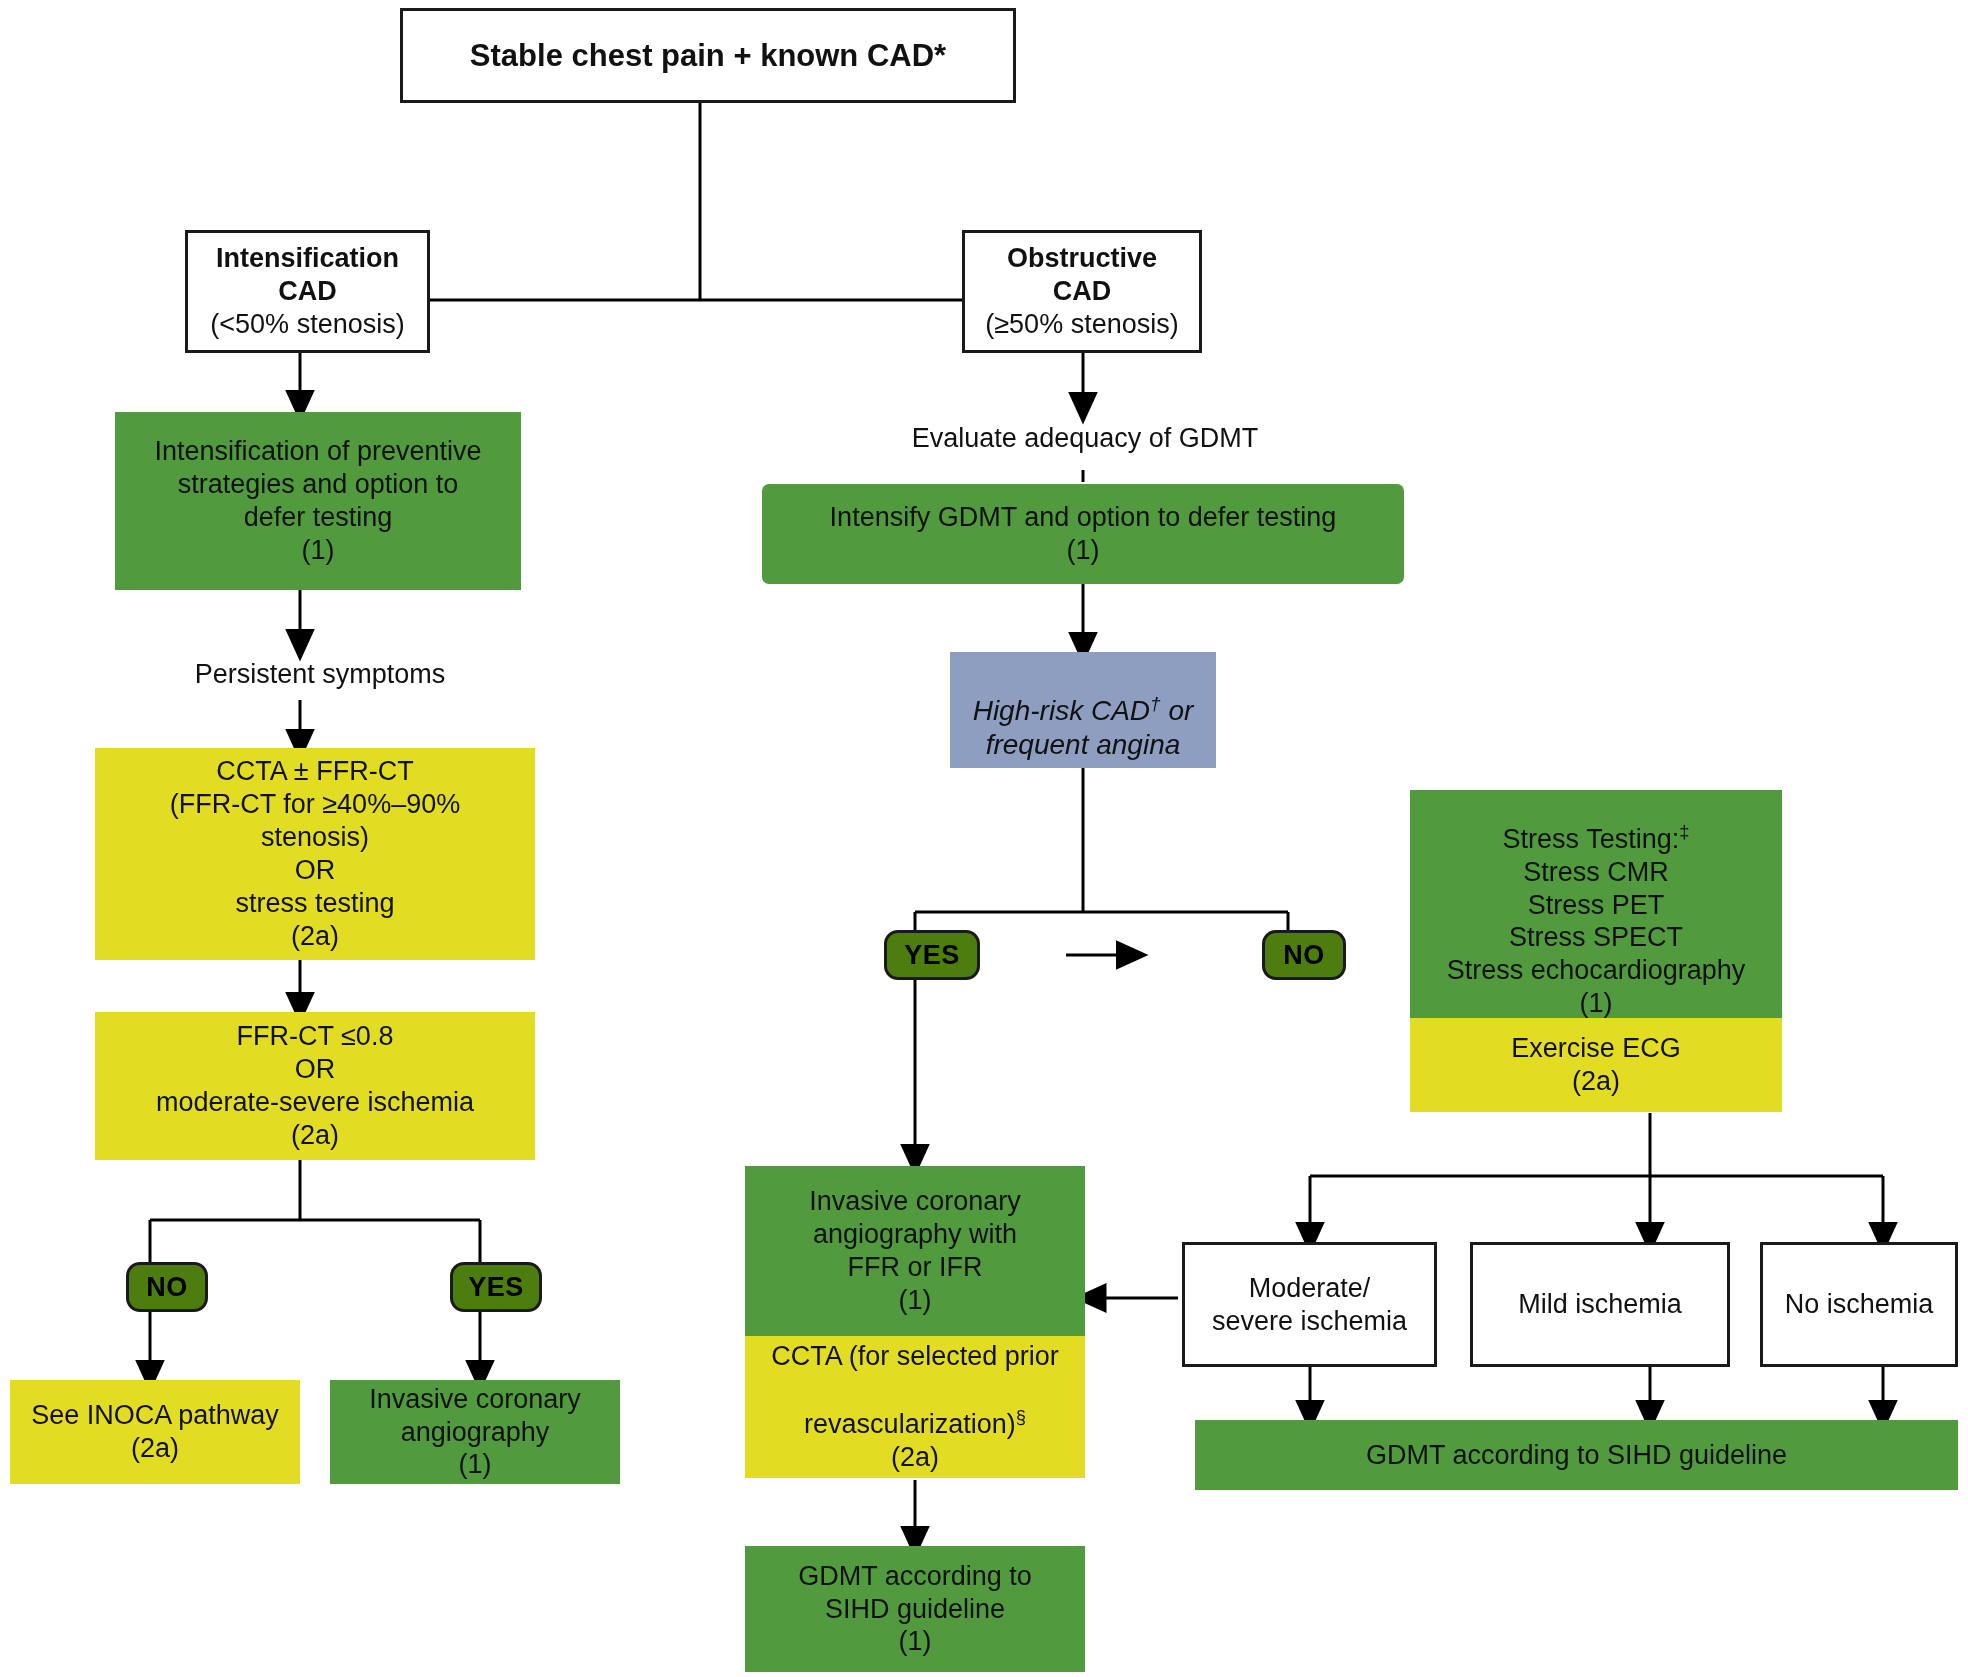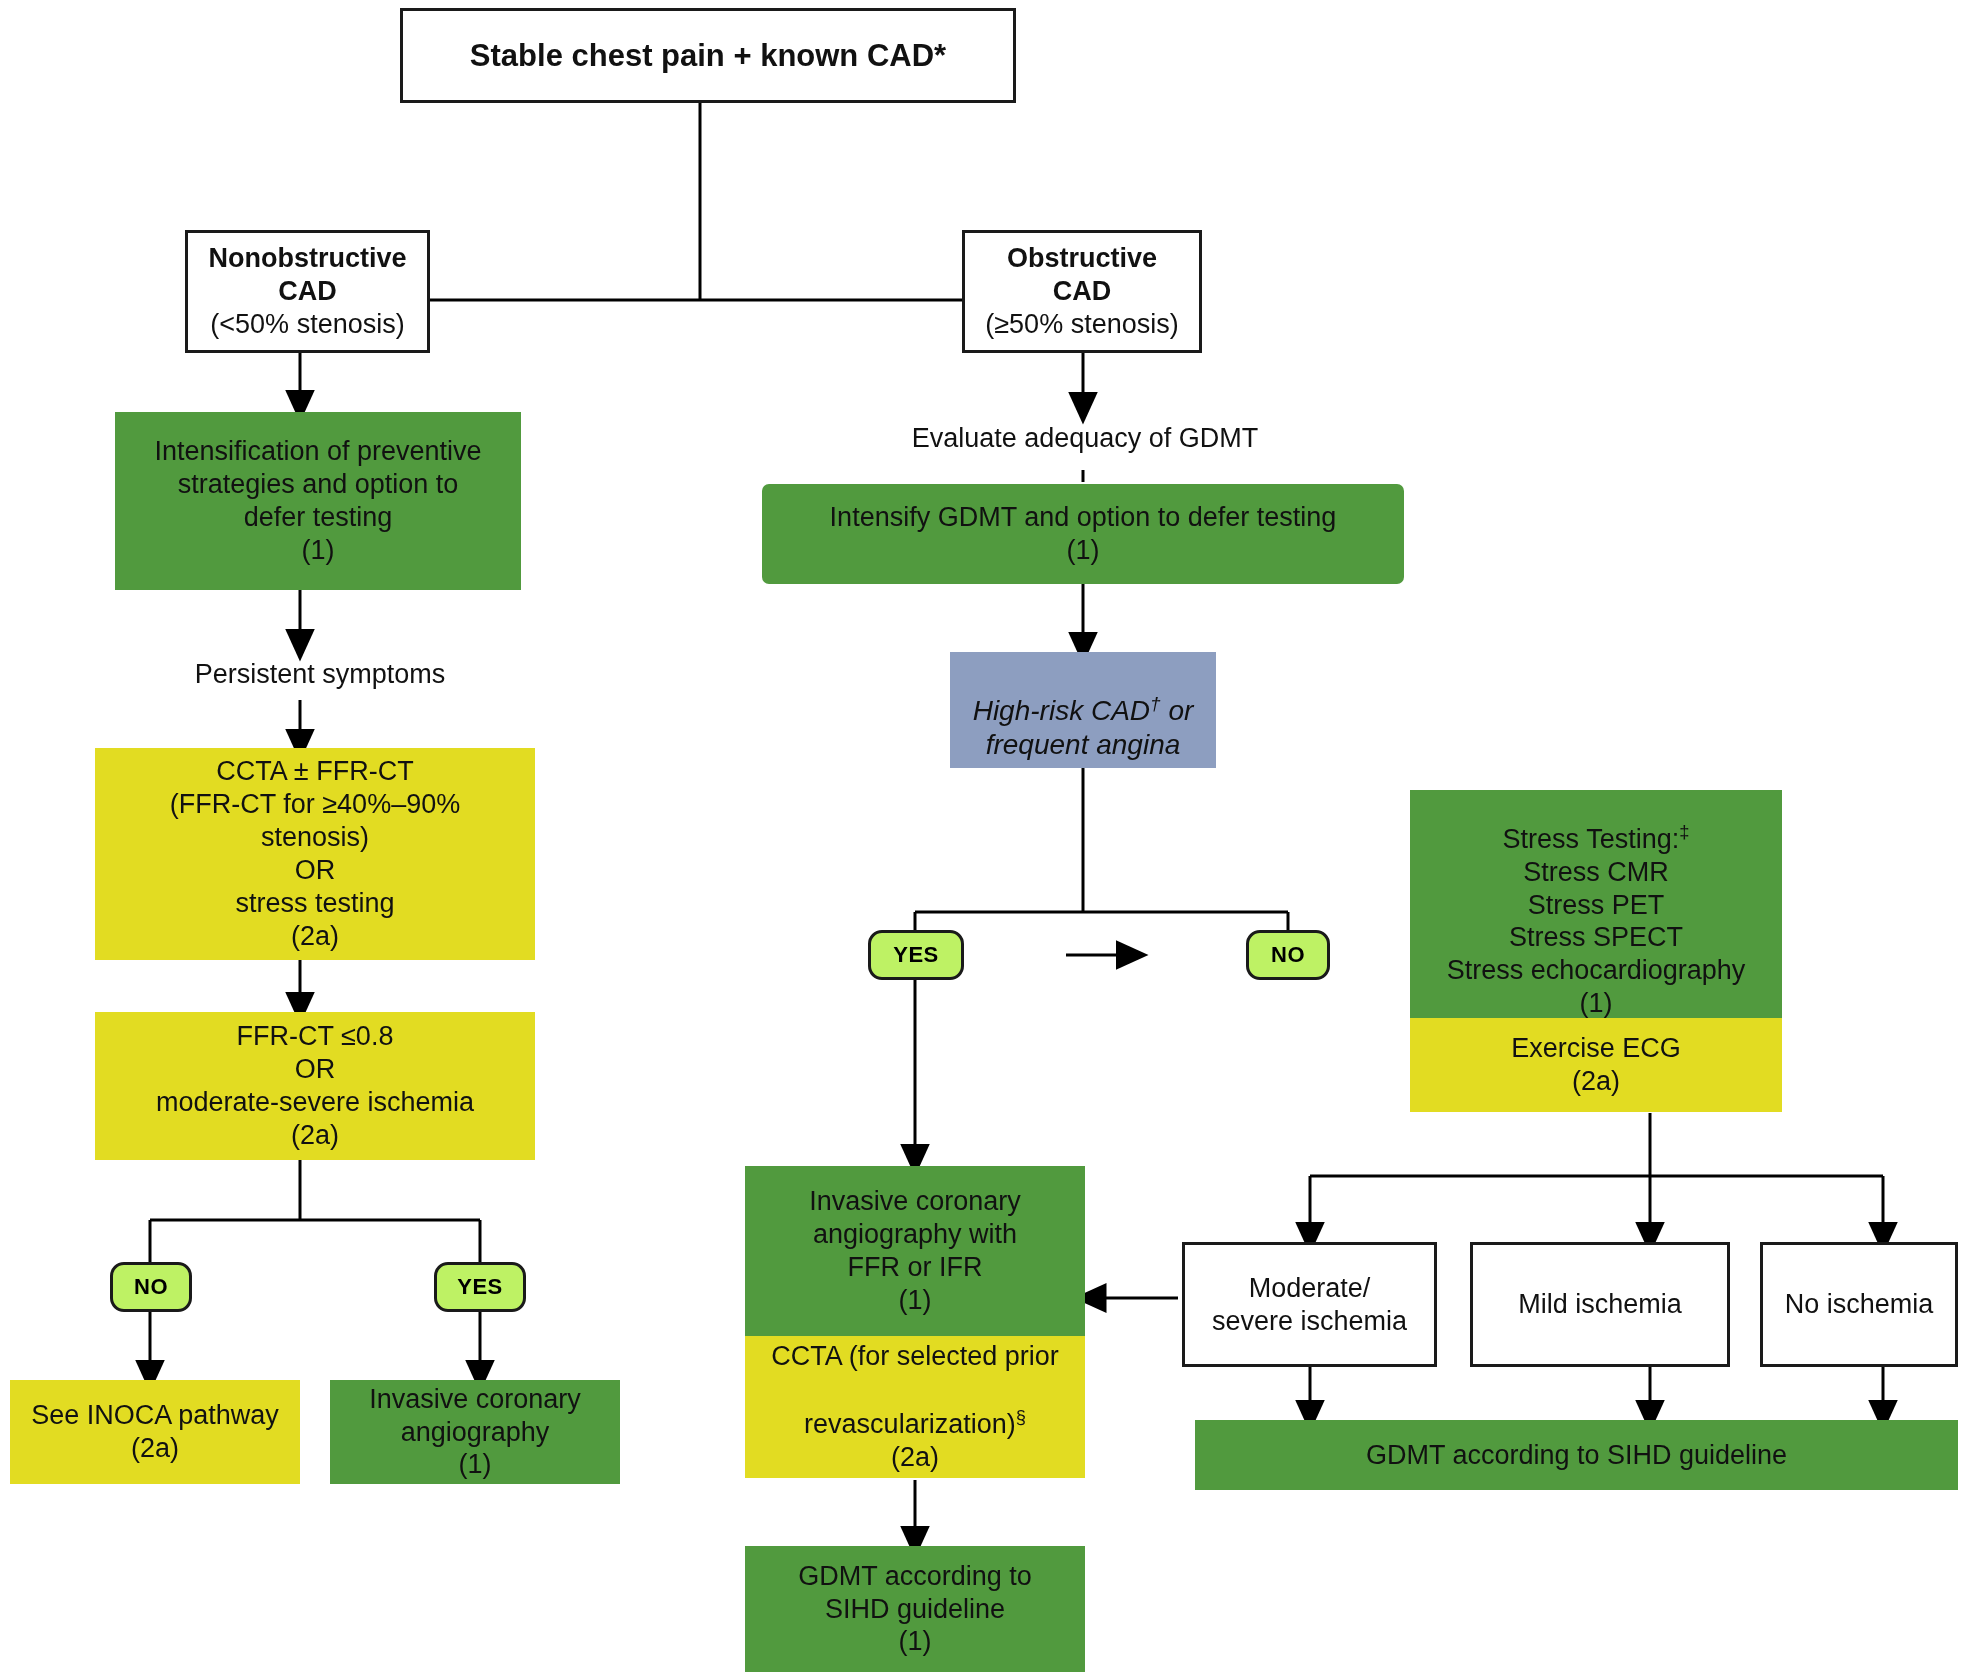--- a/index.html
+++ b/index.html
@@ -56,30 +56,31 @@
     font-size: 28px;
   }
   .plain {
     background: transparent;
     border: none;
     font-weight: normal;
   }
   .badge {
     position: absolute;
     box-sizing: border-box;
-    background: #bef264;
+    background: #4d7c0f;
     border: 3px solid #1a1a1a;
     border-radius: 14px;
     display: flex;
     align-items: center;
     justify-content: center;
     font-weight: bold;
-    font-size: 22px;
+    font-size: 27px;
     letter-spacing: 0.5px;
     z-index: 5;
+    margin-left: 16px;
   }
   .big-title {
     font-size: 31px;
     font-weight: bold;
     margin-left: 8px;
   }
   .underline-head {
   }
   svg.edges {
     position: absolute;
@@ -155,21 +156,21 @@
     <path class="line" d="M1310,1367 L1310,1416" marker-end="url(#arrow)"></path>
     <path class="line" d="M1650,1367 L1650,1416" marker-end="url(#arrow)"></path>
     <path class="line" d="M1883,1367 L1883,1416" marker-end="url(#arrow)"></path>
 
     <path class="line" d="M915,1480 L915,1542" marker-end="url(#arrow)"></path>
   </svg>
 
   <div class="node white big-title" style="left:392px; top:8px; width:616px; height:95px;">Stable chest pain + known CAD*</div>
 
   <div class="node white" style="left:185px; top:230px; width:245px; height:123px; flex-direction:column; justify-content:center;">
-    <div style="font-weight:bold;">Nonobstructive
+    <div style="font-weight:bold;">Intensification
 CAD</div>
     <div style="font-weight:normal;">(&lt;50% stenosis)</div>
   </div>
 
   <div class="node white" style="left:962px; top:230px; width:240px; height:123px; flex-direction:column; justify-content:center;">
     <div style="font-weight:bold;">Obstructive
 CAD</div>
     <div style="font-weight:normal;">(≥50% stenosis)</div>
   </div>
 

